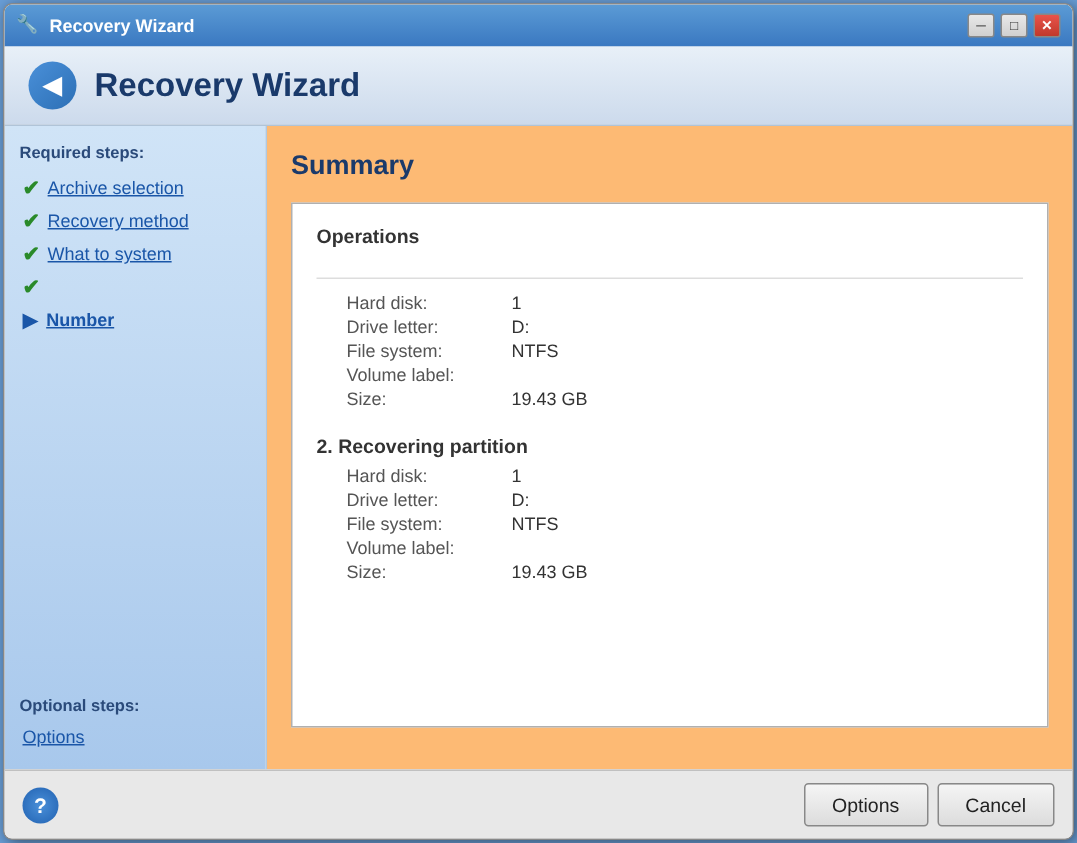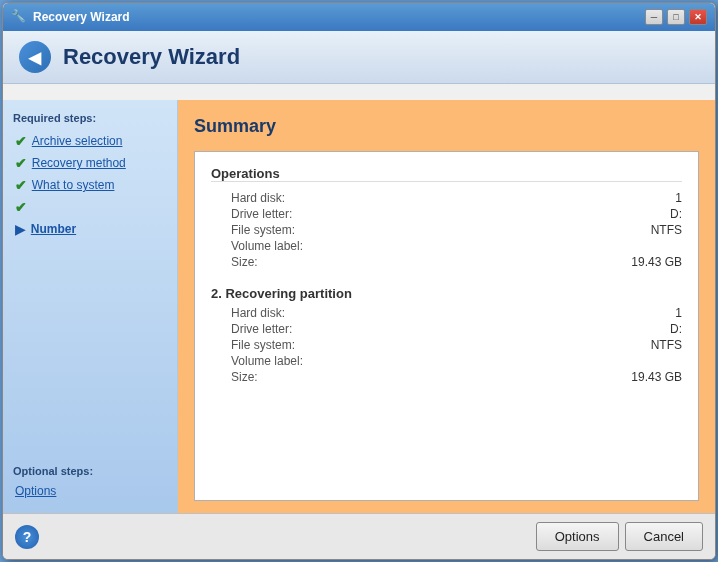--- a/index.html
+++ b/index.html
@@ -92,21 +92,20 @@
     }
     .header-title {
       font-size: 22px;
       font-weight: bold;
       color: #1a3a6b;
     }
     .main-content {
       display: flex;
       flex: 1;
       overflow: hidden;
-      margin-top: 16px;
     }
     .sidebar {
       width: 175px;
       background: linear-gradient(to bottom, #d0e4f7, #a8c8ec);
       padding: 12px 10px;
       display: flex;
       flex-direction: column;
       border-right: 1px solid #b0c8e0;
       flex-shrink: 0;
     }
@@ -170,42 +169,41 @@
       background: white;
       padding: 14px 16px;
       min-height: 350px;
     }
     .summary-box h3 {
       font-size: 13px;
       font-weight: bold;
       color: #333;
       margin-bottom: 8px;
       border-bottom: 1px solid #ddd;
-      padding-bottom: 0;
+      padding-bottom: 20px;
     }
     .num-ops {
       margin-bottom: 14px;
       font-size: 13px;
       color: #333;
     }
     .operation-block {
       margin-bottom: 16px;
     }
     .operation-title {
       font-size: 13px;
       font-weight: bold;
       color: #333;
       margin-bottom: 4px;
     }
     .op-detail {
       display: flex;
       font-size: 12px;
       color: #333;
       padding: 1px 0 1px 20px;
-      justify-content: space-between;
     }
     .op-detail .label {
       width: 110px;
       color: #555;
     }
     .op-detail .value {
       color: #333;
     }
     .footer {
       background: #e8e8e8;

